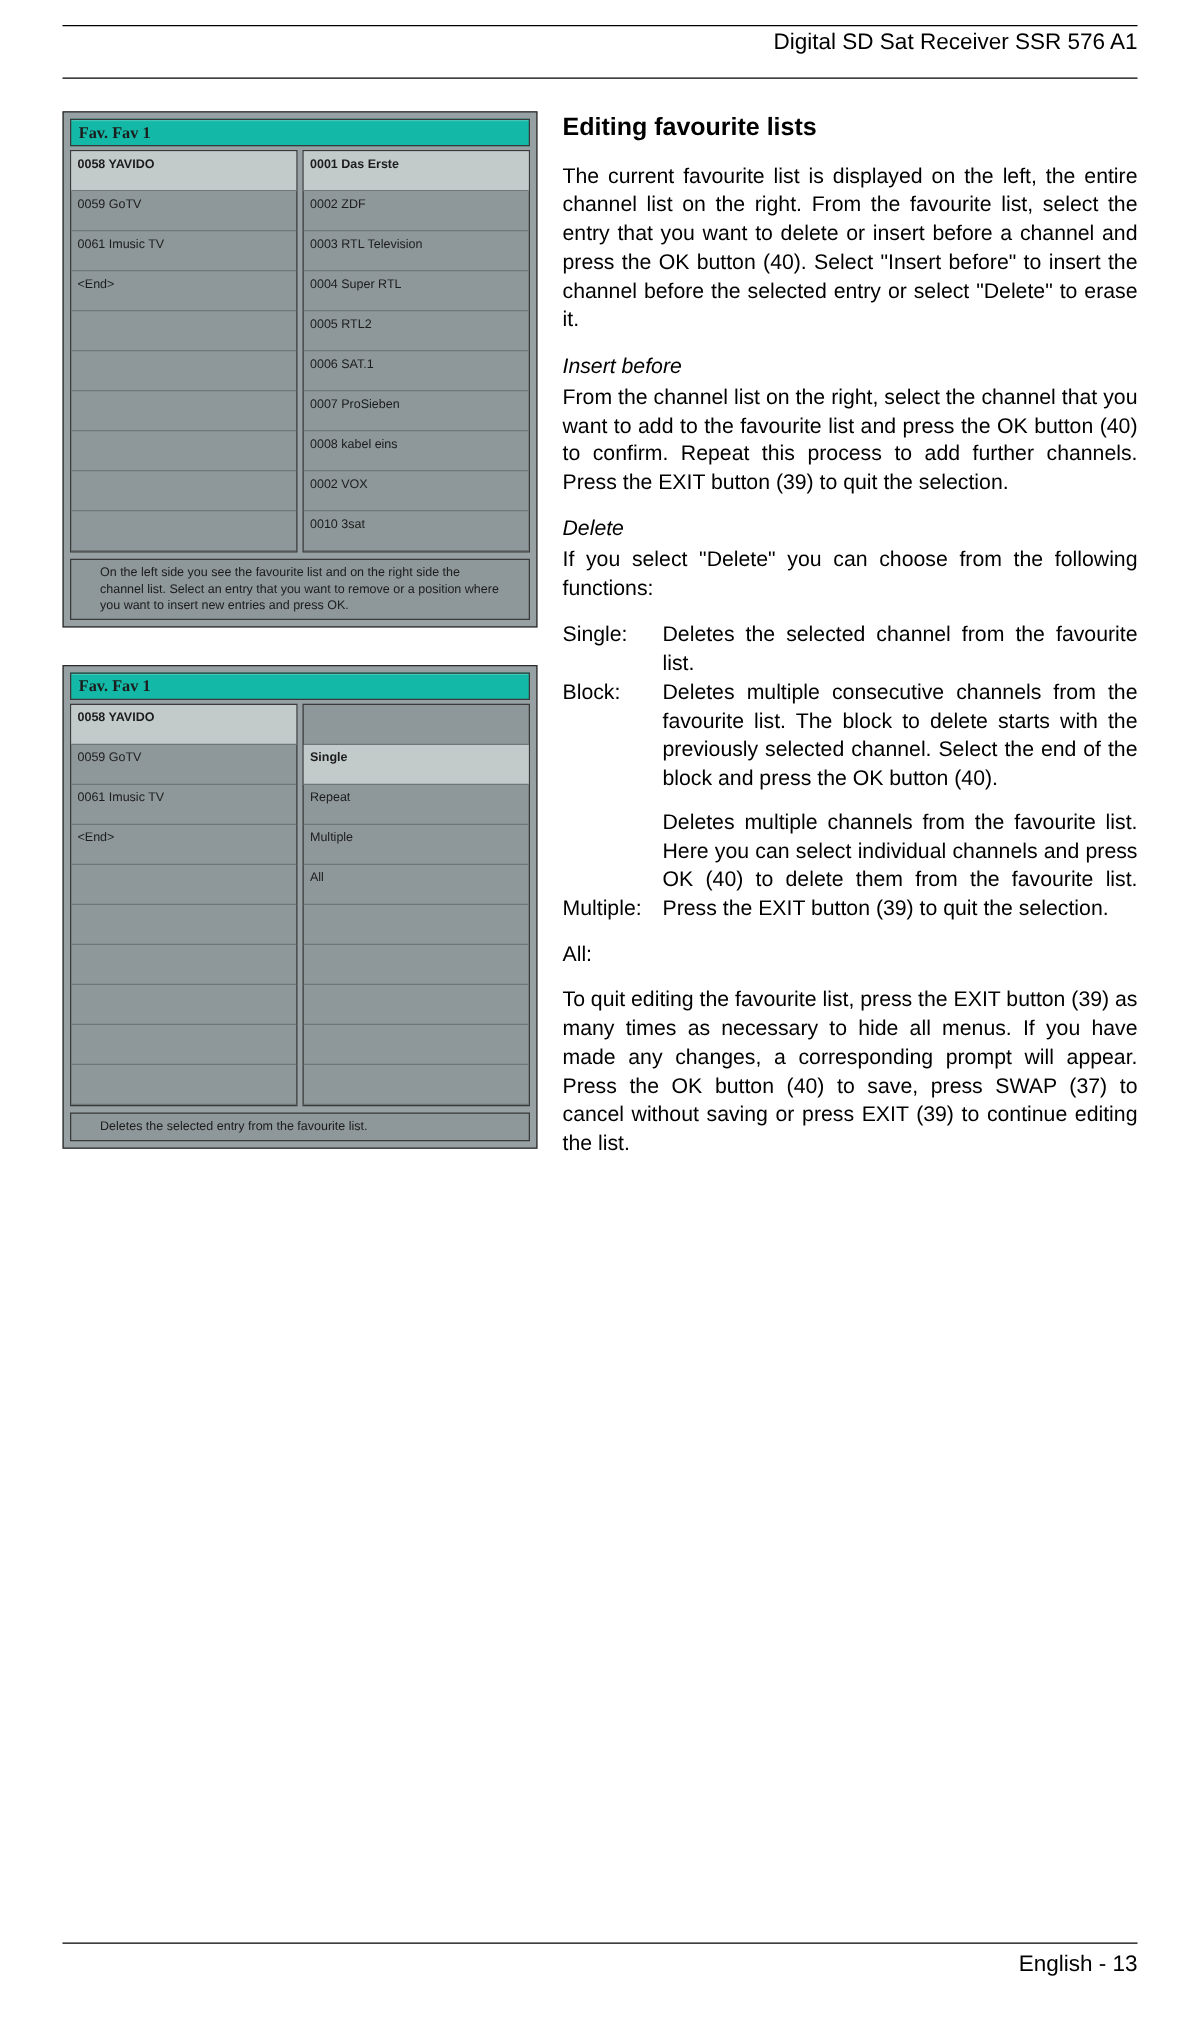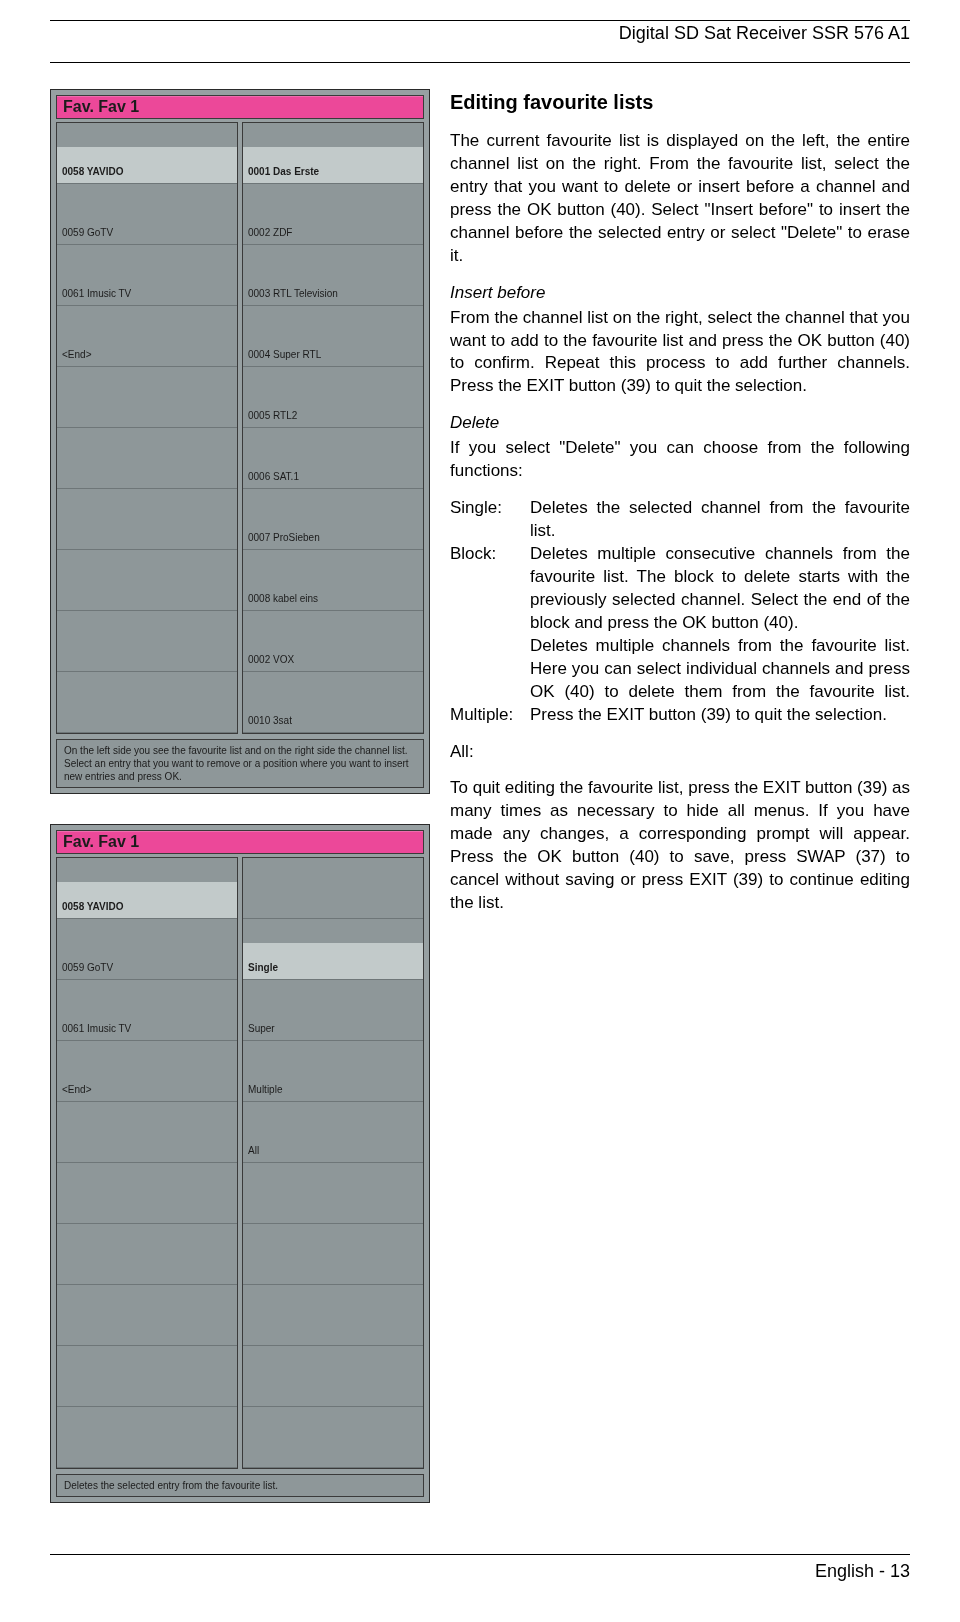--- a/index.html
+++ b/index.html
@@ -23,58 +23,58 @@
   
   .shot {
     background: #97a0a2;
     border: 1px solid #2a2a2a;
     padding: 5px;
     color: #1c1c1c;
     font-family: Verdana, Arial, sans-serif;
     font-size: 11px;
   }
   .shot-titlebar {
-    background: #ec4899;
+    background: #14b8a6;
     border: 1px solid #3a3a3a;
     padding: 2px 6px;
     font-weight: bold;
-    font-size: 16px;
+    font-size: 13px;
     margin-bottom: 3px;
     box-shadow: inset 0 1px 0 rgba(255,255,255,0.2);
+    font-family: Liberation Serif, serif;
   }
   .shot-lists {
     display: flex;
     gap: 4px;
   }
   .shot-list {
     flex: 1;
     background: #8e9799;
     border: 1px solid #3a3a3a;
     min-height: 10px;
   }
   .shot-row {
     border-bottom: 1px solid #6e7678;
-    padding: 18px 5px;
+    padding: 4px 5px;
     font-size: 10px;
     white-space: nowrap;
     overflow: hidden;
-    height: 16px;
+    height: 32px;
     line-height: 14px;
-    margin-top: 24px;
   }
   .shot-row.hl {
     background: #c2caca;
     font-weight: bold;
   }
   .shot-row.empty { color: transparent; }
   .shot-caption {
     margin-top: 5px;
     background: #8e9799;
     border: 1px solid #3a3a3a;
-    padding: 4px 7px;
+    padding: 4px 23px;
     font-size: 10px;
     line-height: 1.3;
   }
 
   .right-col h2 {
     font-size: 20px;
     font-weight: bold;
     margin-bottom: 14px;
   }
   .right-col p { text-align: justify; margin-bottom: 14px; }
@@ -145,21 +145,21 @@
             <div class="shot-row empty">.</div>
             <div class="shot-row empty">.</div>
             <div class="shot-row empty">.</div>
             <div class="shot-row empty">.</div>
             <div class="shot-row empty">.</div>
             <div class="shot-row empty">.</div>
           </div>
         <div class="shot-list" id="s2-right">
             <div class="shot-row empty">.</div>
             <div class="shot-row hl">Single</div>
-            <div class="shot-row">Super</div>
+            <div class="shot-row">Repeat</div>
             <div class="shot-row">Multiple</div>
             <div class="shot-row">All</div>
             <div class="shot-row empty">.</div>
             <div class="shot-row empty">.</div>
             <div class="shot-row empty">.</div>
             <div class="shot-row empty">.</div>
             <div class="shot-row empty">.</div>
           </div>
       </div>
       <div class="shot-caption">Deletes the selected entry from the favourite list.</div>
@@ -174,21 +174,21 @@
     <p>From the channel list on the right, select the channel that you want to add to the favourite list and press the OK button (40) to confirm. Repeat this process to add further channels. Press the EXIT button (39) to quit the selection.</p>
 
     <p class="ital">Delete</p>
     <p>If you select "Delete" you can choose from the following functions:</p>
 
     <div id="defs" style="margin-bottom: 14px;">
         <div class="def-row" style="margin-bottom: 0px;">
           <div class="def-label">Single:</div>
           <div class="def-body">Deletes the selected channel from the favourite list.</div>
         </div>
-        <div class="def-row" style="margin-bottom: 0px;">
+        <div class="def-row" style="margin-bottom: 12px;">
           <div class="def-label">Block:</div>
           <div class="def-body">Deletes multiple consecutive channels from the favourite list. The block to delete starts with the previously selected channel. Select the end of the block and press the OK button (40).</div>
         </div>
         <div class="def-row def-block" style="margin-bottom: 14px; align-items: flex-end;">
           <div class="def-label">Multiple:</div>
           <div class="def-body">Deletes multiple channels from the favourite list. Here you can select individual channels and press OK (40) to delete them from the favourite list. Press the EXIT button (39) to quit the selection.</div>
         </div>
         <div class="def-row def-block" style="margin-bottom: 0px;">
           <div class="def-label">All:</div>
         </div>

